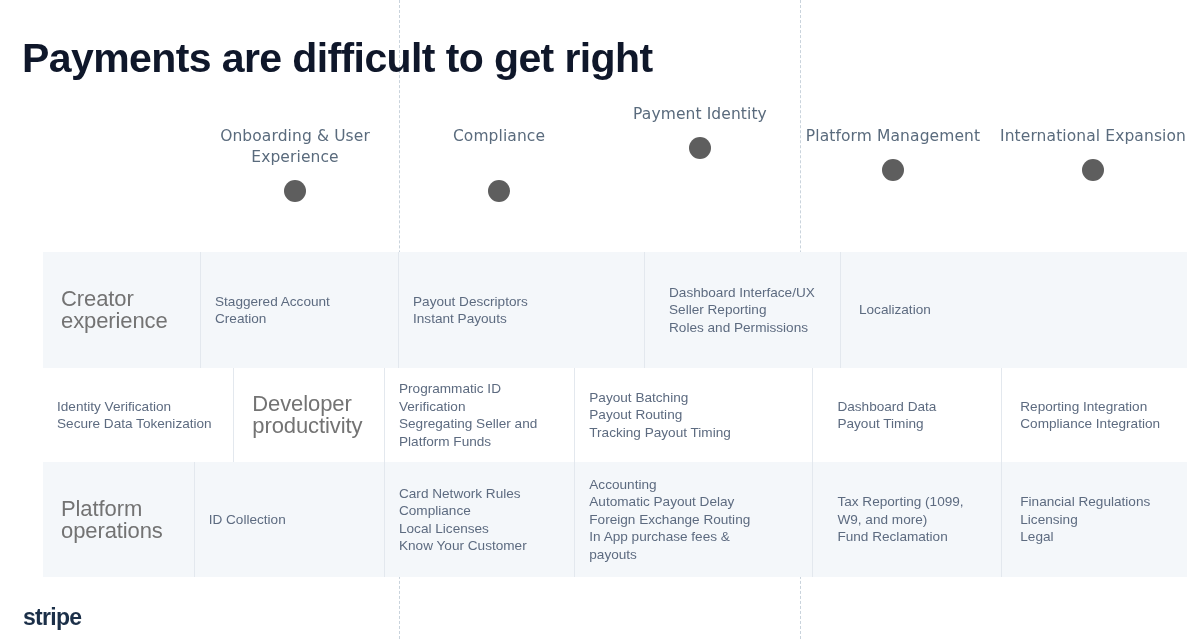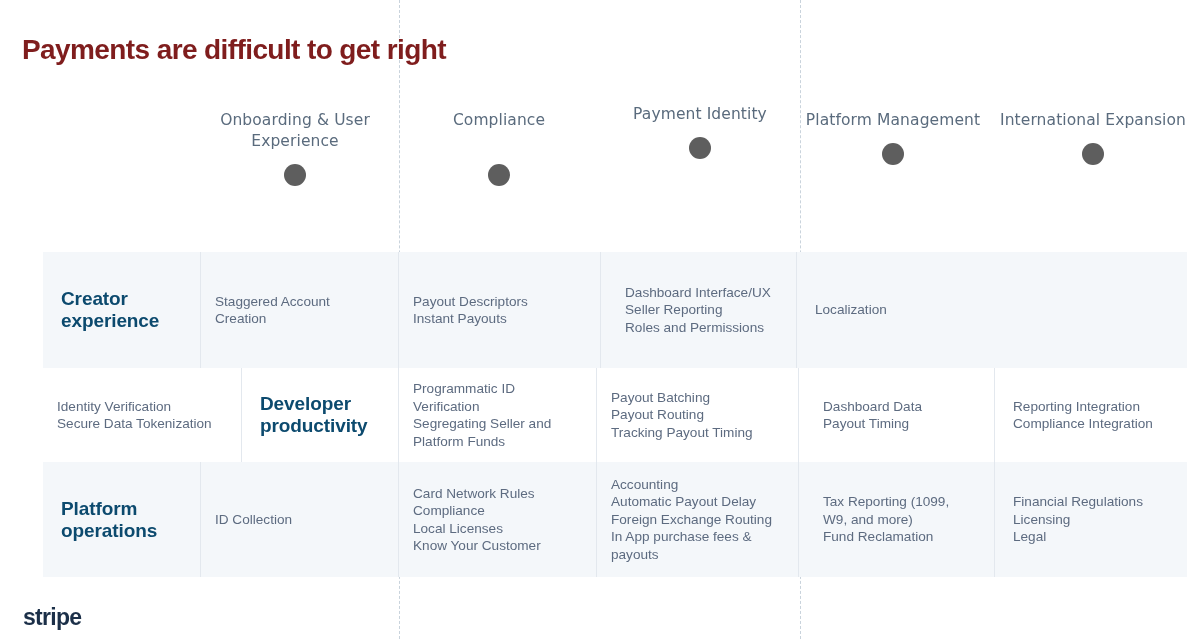--- a/index.html
+++ b/index.html
@@ -28,25 +28,25 @@
   }
   .guide.g1 { left: 399px; }
   .guide.g2 { left: 800px; }
 
   
   .title {
     position: absolute;
     left: 22px;
     top: 8px;
     font-family: "Liberation Sans", sans-serif;
-    font-size: 28px;
+    font-size: 41px;
     line-height: 46px;
     font-weight: bold;
     letter-spacing: -0.6px;
-    color: #7f1d1d;
+    color: #0f172a;
     z-index: 3;
     white-space: nowrap;
   }
 
   
   .timeline {
     position: absolute;
     left: 0;
     top: 110px;
     width: 1200px;
@@ -64,21 +64,21 @@
   }
   .avatar-badge {
     position: absolute;
     left: 126px;
     top: 173px;
     width: 56px;
     height: 52px;
   }
   .stage {
     position: absolute;
-    top: 0;
+    top: 16px;
     width: 220px;
     margin-left: -110px;
     text-align: center;
   }
   .stage-label {
     font-family: "DejaVu Sans", sans-serif;
     font-size: 15.5px;
     line-height: 21px;
     color: #5a6b7d;
     font-weight: normal;
@@ -117,29 +117,29 @@
     display: flex;
     align-items: center;
     position: relative;
   }
   .cell + .cell { border-left: 1px solid #e3e8ee; }
 
   .cell.c0 { width: 157px; padding: 0 0 0 18px; }
   .cell.c1 { width: 198px; padding: 0 14px 0 14px; }
   .cell.c2 { width: 198px; padding: 0 14px 0 14px; align-items: center; }
   .cell.c3 { width: 202px; padding: 0 14px 0 14px; }
-  .cell.c4 { width: 196px; padding: 0 14px 0 24px; }
+  .cell.c4 { width: 196px; padding: 0 14px 0 24px; margin-left: 44px; }
   .cell.c5 { width: 193px; padding: 0 14px 0 18px; }
 
   .row-title {
     font-family: "Liberation Sans", sans-serif;
-    font-size: 19px;
+    font-size: 22px;
     line-height: 22px;
-    font-weight: bold;
-    color: #0c4a6e;
+    font-weight: normal;
+    color: #737373;
     letter-spacing: -0.1px;
   }
   .cell-text {
     font-family: "Liberation Sans", sans-serif;
     font-size: 13.6px;
     line-height: 17.5px;
     color: #5d6b80;
   }
   .cell-text span { display: block; }
 

